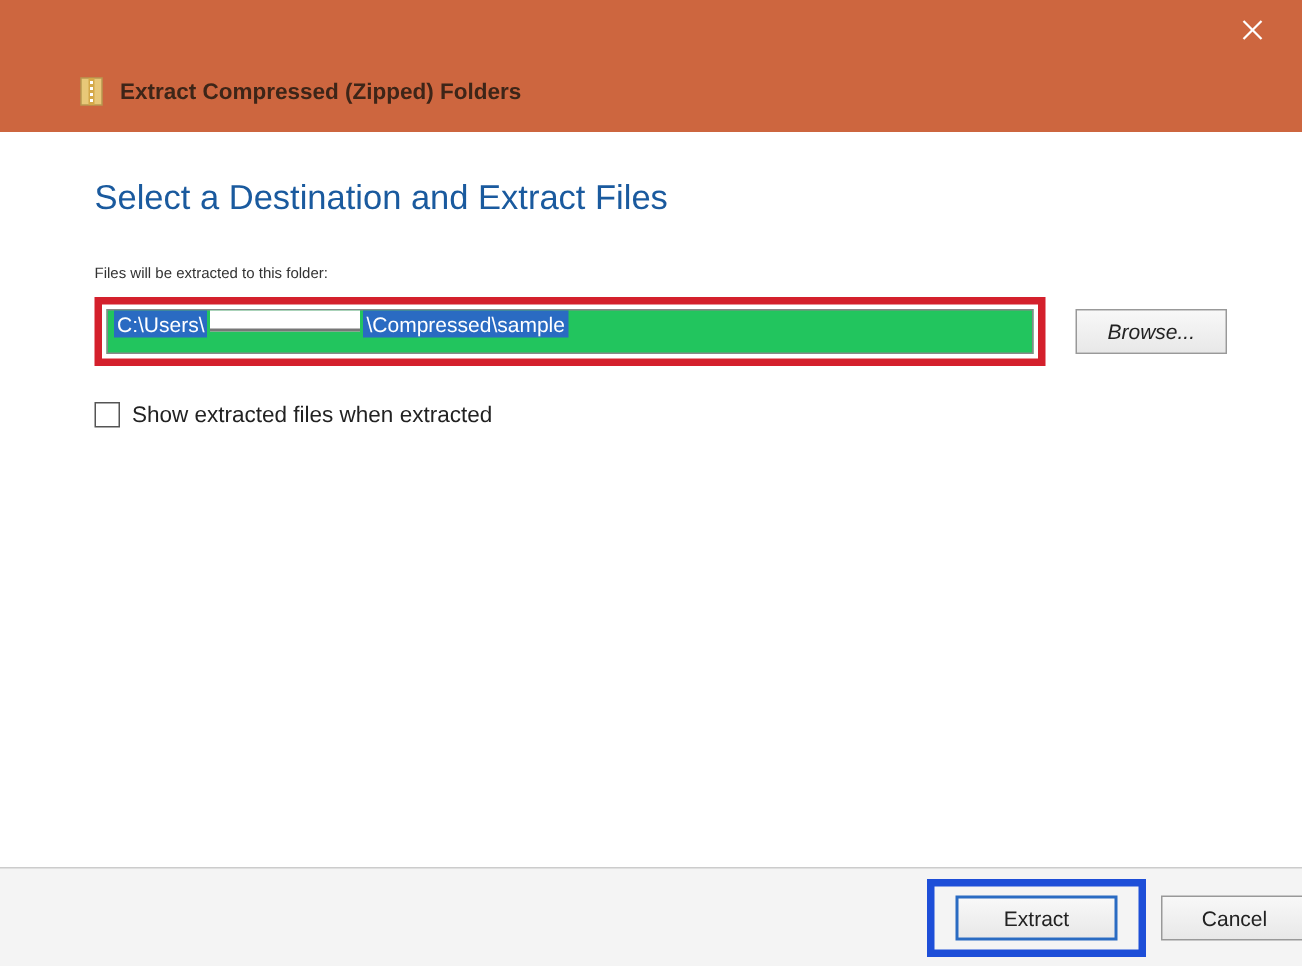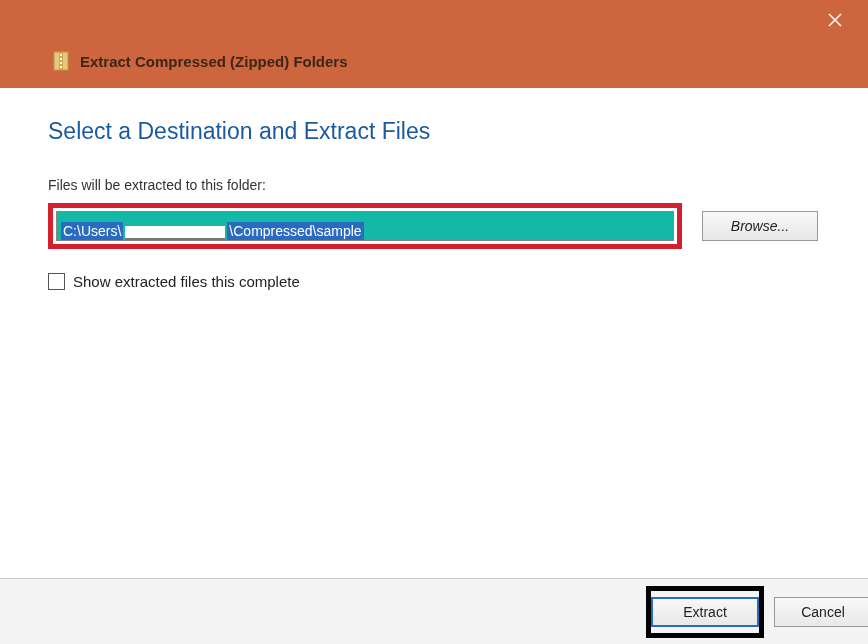--- a/index.html
+++ b/index.html
@@ -43,53 +43,53 @@
   .folder-icon {
     width: 18px;
     height: 22px;
   }
   .title-text {
     color: #3d2518;
     font-size: 15px;
     font-weight: 600;
   }
   .content {
-    padding: 30px 50px 0 48px;
+    padding: 30px 50px 0 63px;
   }
   .heading {
     color: #1a5a9e;
     font-size: 23px;
     font-weight: 400;
     margin: 0 0 28px 0;
   }
   .label {
     color: #333;
-    font-size: 14px;
+    font-size: 10px;
     margin-bottom: 10px;
     margin-top: 32px;
   }
   .path-row {
     display: flex;
     align-items: flex-start;
     gap: 20px;
     margin-bottom: 24px;
   }
   .path-highlight-box {
     border: 5px solid #d4202c;
     padding: 3px;
     display: inline-block;
   }
   .path-input {
     width: 618px;
     height: 30px;
     border: 1px solid #888;
-    background: #14b8a6;
+    background: #22c55e;
     position: relative;
     display: flex;
-    align-items: flex-end;
+    align-items: flex-start;
     padding: 0 4px;
   }
   .path-text {
     background: #2a6bc2;
     color: #fff;
     font-size: 14px;
     padding: 1px 2px;
     white-space: pre;
   }
   .path-redacted {
@@ -135,22 +135,22 @@
     right: 0;
     height: 66px;
     border-top: 1px solid #ccc;
     background: #f4f4f4;
     display: flex;
     align-items: center;
     justify-content: flex-end;
     padding-right: 0;
   }
   .extract-highlight-box {
-    border: 5px solid #000000;
-    padding: 6px 0;
+    border: 5px solid #1d4ed8;
+    padding: 6px 14px;
     margin-right: 10px;
   }
   .extract-btn {
     width: 108px;
     height: 30px;
     background: linear-gradient(#f8f8f8, #e8e8e8);
     border: 2px solid #2a6bc2;
     font-size: 14px;
     color: #222;
     cursor: pointer;
@@ -197,21 +197,21 @@
       <div class="path-input">
         <span class="path-text">C:\Users\</span>
           <span class="path-redacted"></span>
           <span class="path-text">\Compressed\sample</span>
       </div>
     </div>
     <button class="browse-btn">Browse...</button>
   </div>
   <div class="checkbox-row">
     <div class="checkbox"></div>
-    <span class="checkbox-label">Show extracted files this complete</span>
+    <span class="checkbox-label">Show extracted files when extracted</span>
   </div>
 </div>
 
 <div class="footer">
   <div class="extract-highlight-box">
     <button class="extract-btn">Extract</button>
   </div>
   <button class="cancel-btn">Cancel</button>
 </div>
 

